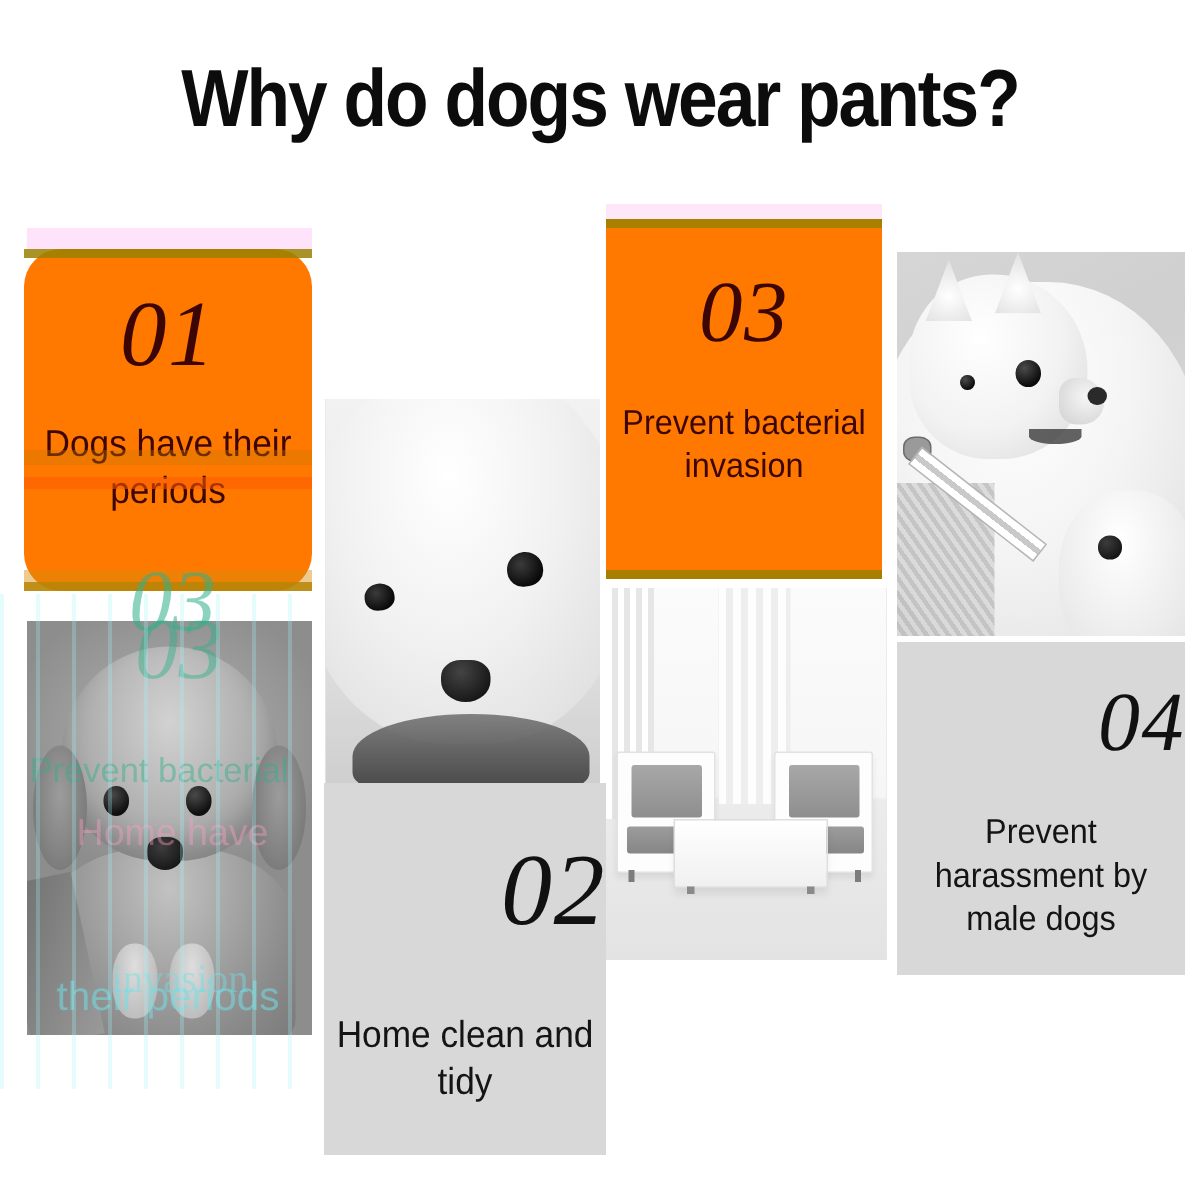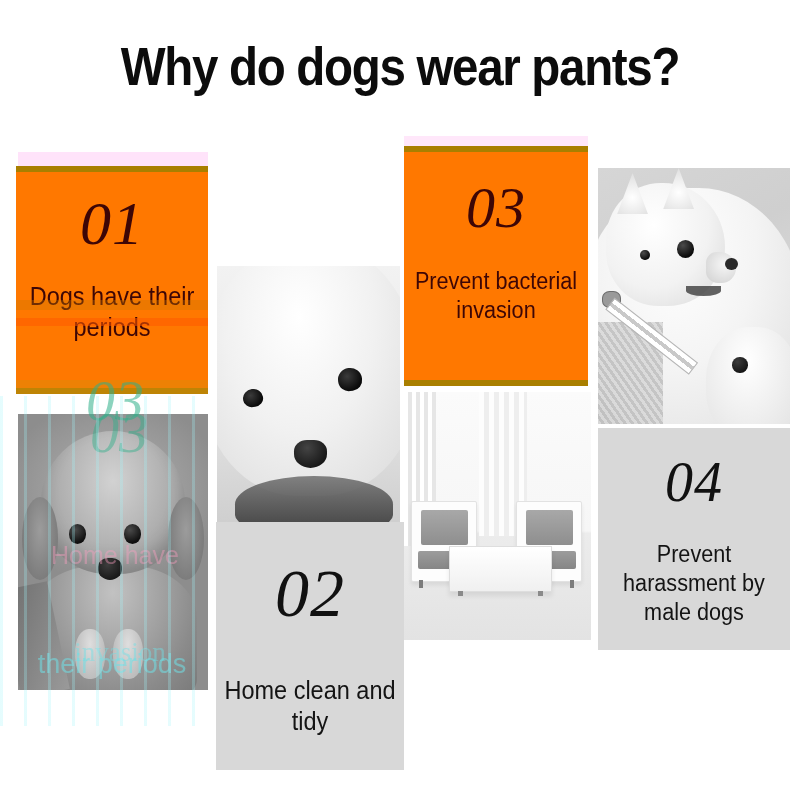--- a/index.html
+++ b/index.html
@@ -58,38 +58,38 @@
     font-family: "Liberation Sans", sans-serif;
     text-align: center;
     line-height: 1.25;
     transform: scaleX(0.94);
   }
 
   .card-orange { background: #ff7800; }
   .card-orange .num { color: #3d0606; }
   .card-orange .caption { color: #3d0606; }
 
-  .card-gray { background: #d8d8d8; }
+  .card-gray { background: #d8d8d8; align-items: flex-end; }
   .card-gray .num { color: #111111; }
   .card-gray .caption { color: #141414; }
 
   
   .band-top, .band-bottom {
     position: absolute;
     left: 0;
     width: 100%;
     height: 6px;
     background: #9a8000;
     opacity: .85;
   }
   .band-top { top: 0; }
   .band-bottom { bottom: 0; }
 
   
-  #card-01 { left: 16px;  top: 166px; width: 192px; height: 228px; }
+  #card-01 { left: 16px;  top: 166px; width: 192px; height: 228px; border-radius: 25px; }
   #card-01 .num     { font-size: 62px;  margin-top: 22px; }
   #card-01 .caption { font-size: 25px;  margin-top: 22px; }
 
   #card-02 { left: 216px; top: 522px; width: 188px; height: 248px; }
   #card-02 .num     { font-size: 68px;  margin-top: 32px; }
   #card-02 .caption { font-size: 25px;  margin-top: 42px; }
 
   #card-03 { left: 404px; top: 146px; width: 184px; height: 240px; }
   #card-03 .num     { font-size: 58px;  margin-top: 28px; }
   #card-03 .caption { font-size: 23px;  margin-top: 26px; }
@@ -489,18 +489,19 @@
   </div>
 
   <div class="band-artifact" id="tint-top"></div>
   <div class="band-artifact" id="tint-top3"></div>
   <div class="band-artifact" id="band-a"></div>
   <div class="band-artifact" id="band-b"></div>
   <div class="band-artifact" id="band-c"></div>
 
   <div class="ghost" id="ghost-03-num">03</div>
   <div class="ghost" id="ghost-03-num2">03</div>
+  <div class="ghost" id="ghost-03-text">Prevent bacterial</div>
   <div class="ghost" id="ghost-01-text">Home have</div>
   <div class="ghost" id="ghost-03-inv">invasion</div>
   <div class="ghost" id="ghost-01-text2">their periods</div>
   <div class="scan-stripes"></div>
 
 </div>
 
 </body></html>

